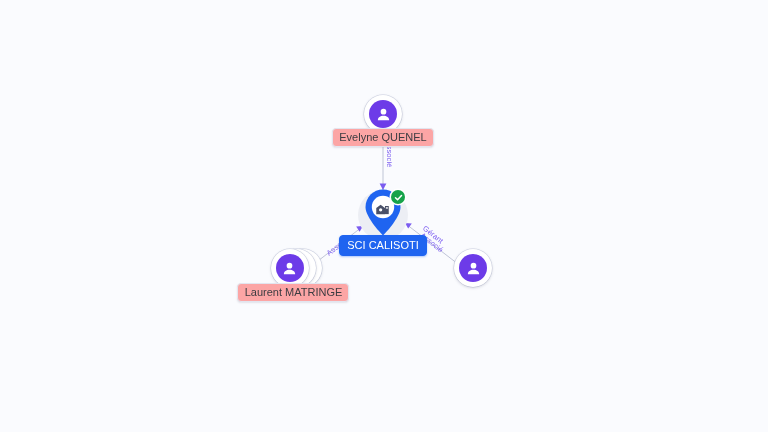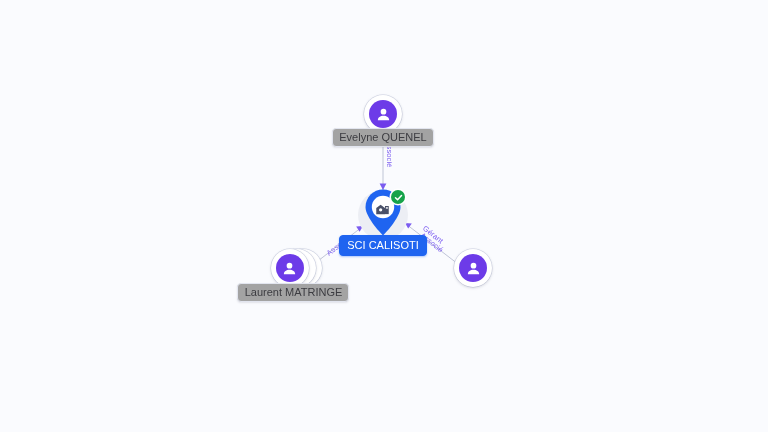--- a/index.html
+++ b/index.html
@@ -81,21 +81,21 @@
     background: #6d3be8;
     display: flex;
     align-items: center;
     justify-content: center;
   }
   .avatar-circle svg { display: block; }
 
   
   .node-label {
     margin-top: -5px;
-    background: #a3a3a3;
+    background: #fca5a5;
     border: 0.5px solid #e2e5ef;
     border-radius: 4px;
     padding: 2px 6px 3px 6px;
     font-size: 11px;
     line-height: 12px;
     color: #3c3c41;
     white-space: nowrap;
     box-shadow: 0 1px 2px rgba(60,64,90,0.13);
     position: relative;
     z-index: 4;

